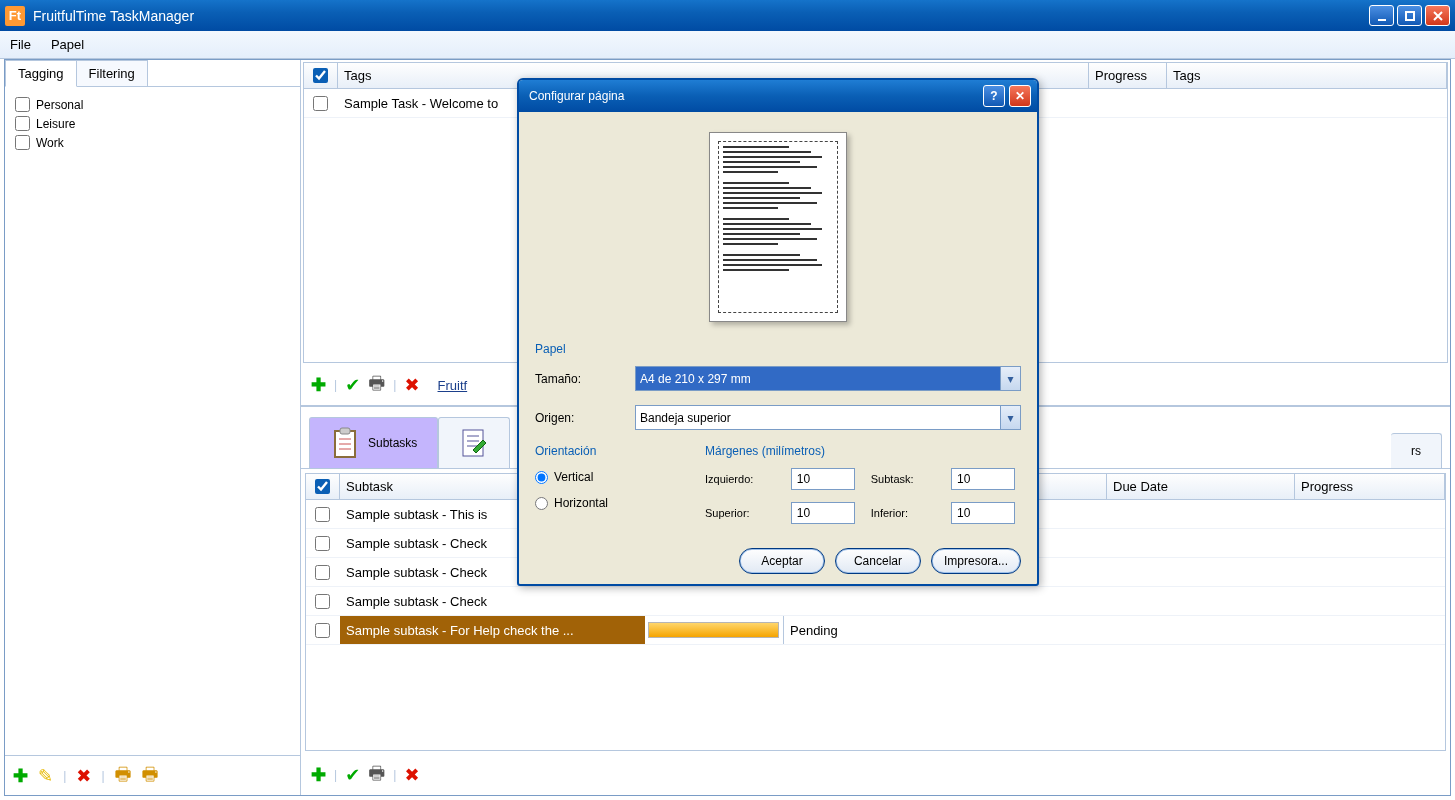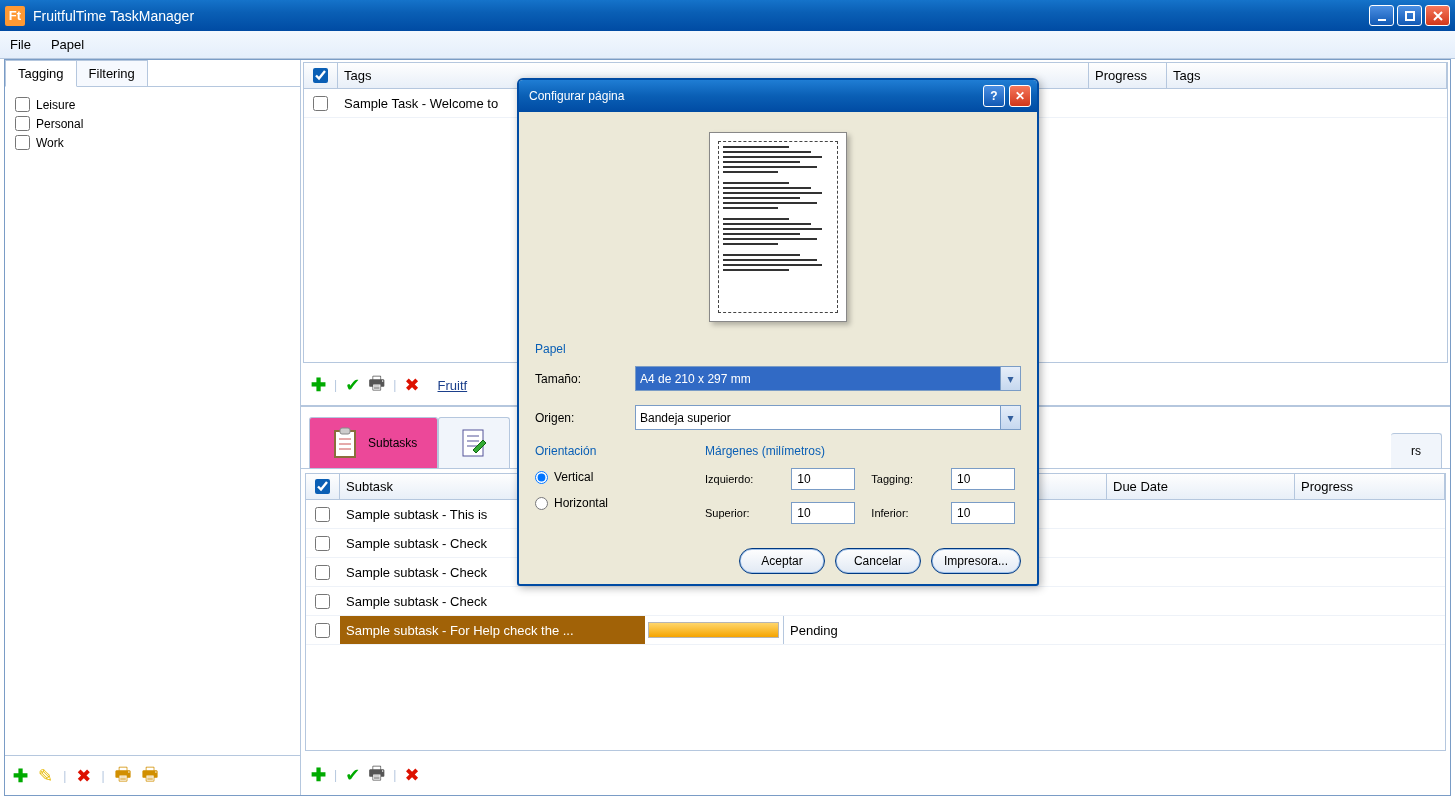--- a/index.html
+++ b/index.html
@@ -41,21 +41,21 @@
 .checkbox-cell input { width: 15px; height: 15px; }
 .header-check { accent-color: #0a5fb5; }
 
 .task-toolbar { height: 40px; display: flex; align-items: center; padding: 0 10px; gap: 8px; }
 .tb-icon { font-size: 18px; cursor: pointer; }
 .link { color: #1b3f8b; text-decoration: underline; font-size: 13px; }
 
 .detail-pane { flex: 1; display: flex; flex-direction: column; border-top: 1px solid #b5c7de; }
 .detail-tabs { height: 62px; display: flex; align-items: flex-end; padding: 0 8px; gap: 0; border-bottom: 1px solid #b5c7de; }
 .detail-tab { display: flex; align-items: center; gap: 8px; padding: 10px 20px; border: 1px solid #b5c7de; border-bottom: none; background: #f1f5fb; cursor: pointer; font-size: 14px; border-radius: 3px 3px 0 0; }
-.detail-tab.active { background: #ec4899; position: relative; z-index: 1;}
+.detail-tab.active { background: #c4b5fd; position: relative; z-index: 1;}
 .tab-icon { width: 30px; height: 30px; display: flex; align-items: center; justify-content: center; }
 
 .subtask-grid { flex: 1; margin: 4px; border: 1px solid #b5c7de; overflow: hidden; }
 
 
 .w-chk { width: 34px; flex: none; }
 .w-prog { width: 78px; flex: none; }
 .w-prog2 { width: 150px; flex: none; }
 .w-tags { width: 280px; flex: none; }
 .w-due { width: 188px; flex: none; }
@@ -128,25 +128,25 @@
 <div class="content">
 
   <div class="sidebar">
     <div class="side-tabs">
       <div class="side-tab active">Tagging</div>
       <div class="side-tab">Filtering</div>
     </div>
     <div class="tag-list">
       <div class="tag-item">
           <input type="checkbox" style="">
-          <span>Leisure</span>
+          <span>Personal</span>
         </div>
       <div class="tag-item">
           <input type="checkbox" style="">
-          <span>Personal</span>
+          <span>Leisure</span>
         </div>
       <div class="tag-item">
           <input type="checkbox" style="">
           <span>Work</span>
         </div>
     </div>
     <div class="side-toolbar">
       <span class="tb-icon" style="color:#0a0;font-weight:bold;">✚</span>
       <span class="tb-icon" style="color:#e6b800;">✎</span>
       <span class="sep">|</span>
@@ -362,21 +362,21 @@
         <div class="radio-row">
           <input type="radio" name="orient" style="">
           <span>Horizontal</span>
         </div>
       </div>
       <div class="section-col">
         <div class="legend">Márgenes (milímetros)</div>
         <div class="margin-grid">
           <label>Izquierdo:</label>
           <input value="10" style="">
-          <label>Tagging:</label>
+          <label>Subtask:</label>
           <input value="10" style="">
           <label>Superior:</label>
           <input value="10" style="">
           <label>Inferior:</label>
           <input value="10" style="">
         </div>
       </div>
     </div>
 
     <div class="dlg-buttons">

